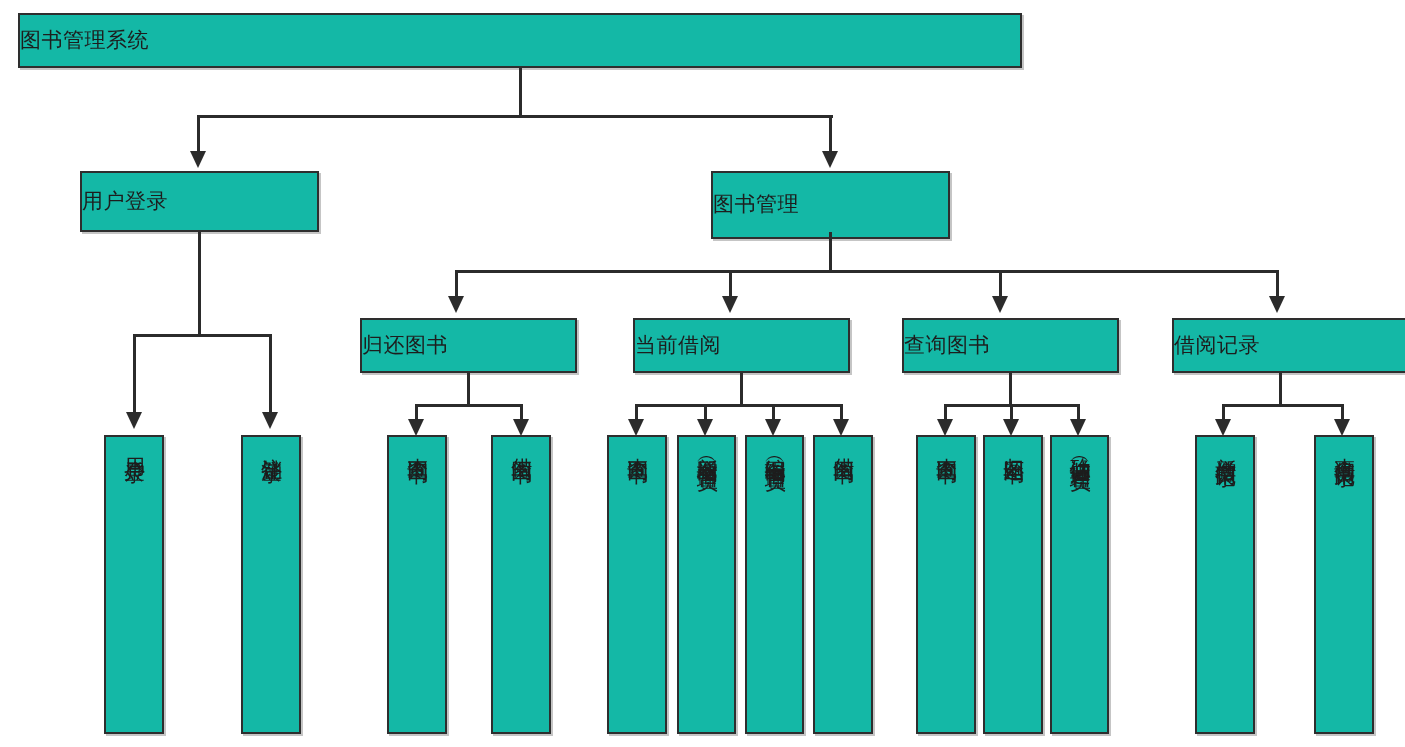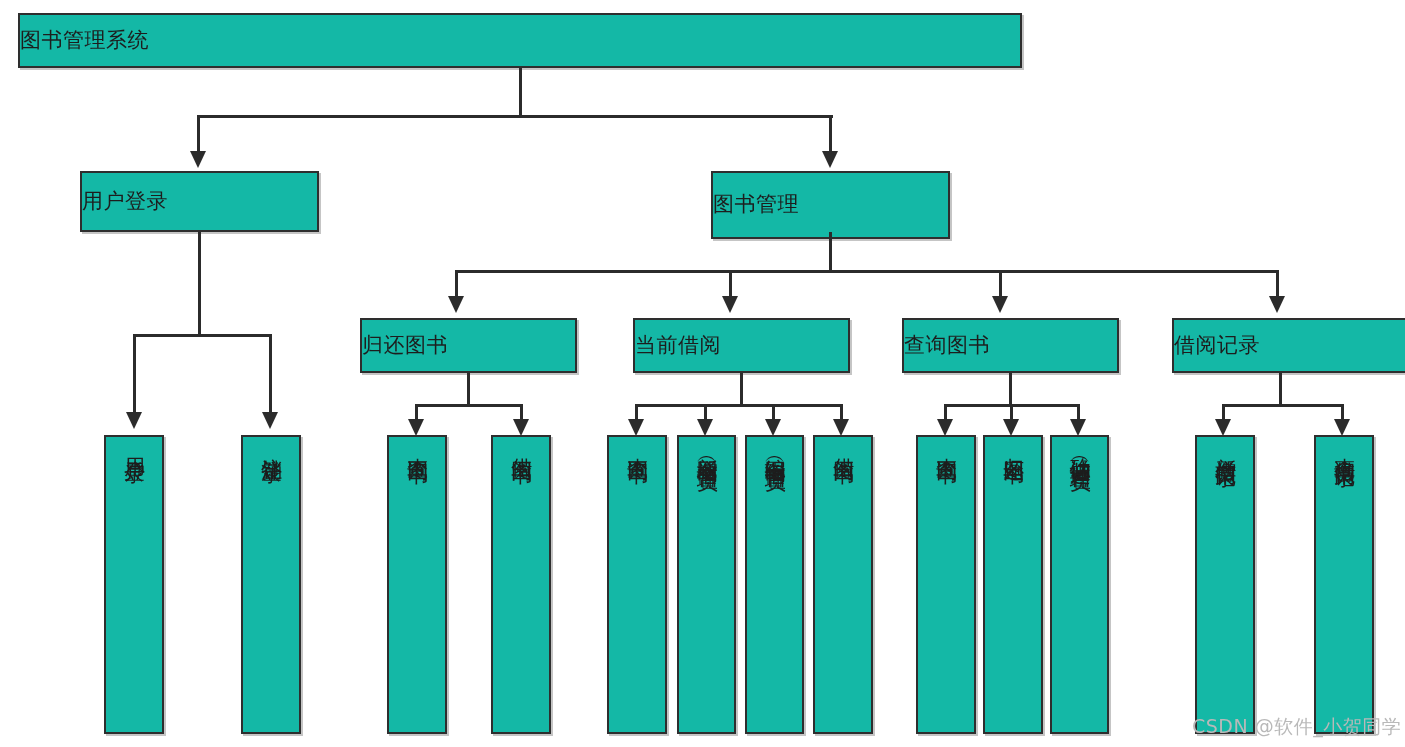--- a/index.html
+++ b/index.html
@@ -198,15 +198,14 @@
     <span>确认归还（管理员）</span>
   </div>
 
   <div class="node node-v shadow" style="left:1195px; top:435px; width:60px; height:299px;">
     <span>新增借阅记录</span>
   </div>
   <div class="node node-v shadow" style="left:1314px; top:435px; width:60px; height:299px;">
     <span>查询借阅记录</span>
   </div>
 
-  <div id="watermark" style="left:1192px; top:714px;">CSDN @软件_小贺同学</div>
 
 </div>
 
 </body></html>

